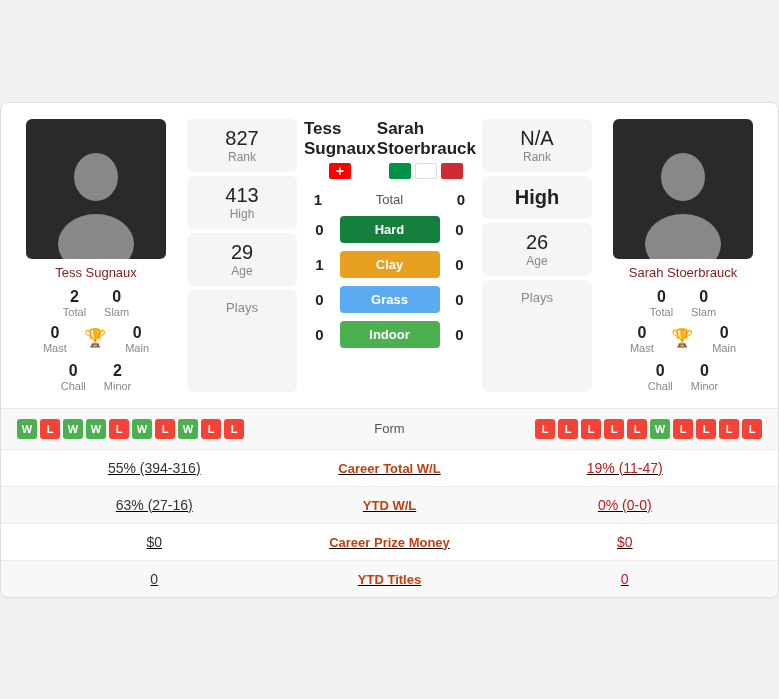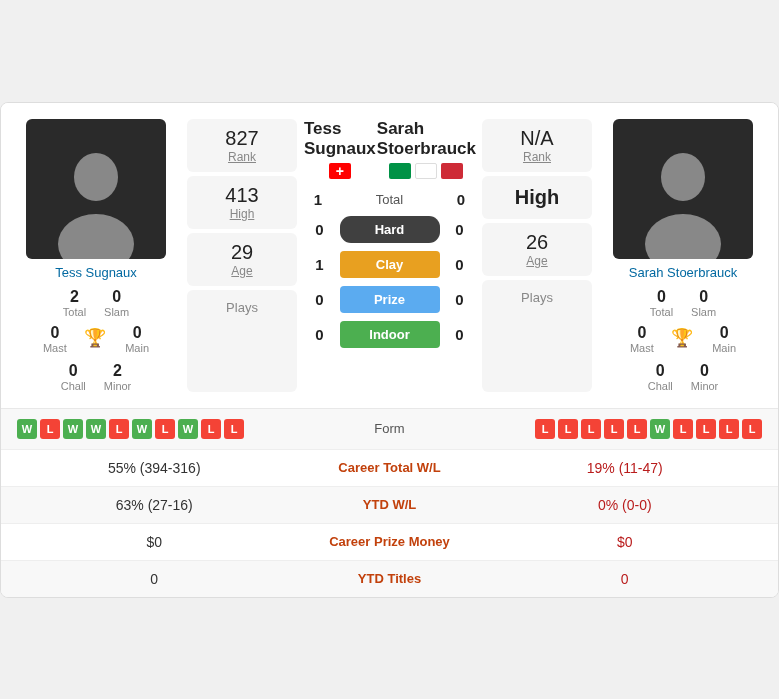--- a/index.html
+++ b/index.html
@@ -43,21 +43,21 @@
       display: flex;
       align-items: flex-end;
       justify-content: center;
     }
     .player-avatar svg {
       width: 100px;
       height: 110px;
     }
     .player-name {
       font-size: 13px;
-      color: #0369a1;
+      color: #7f1d1d;
       text-align: center;
       margin-top: 6px;
       font-weight: 500;
     }
     .player-stats {
       display: flex;
       gap: 18px;
       margin-top: 8px;
     }
     .stat-item {
@@ -102,21 +102,20 @@
       text-align: center;
     }
     .stat-box-value {
       font-size: 20px;
       font-weight: normal;
       color: #222;
     }
     .stat-box-label {
       font-size: 12px;
       color: #888;
-      text-decoration: underline;
     }
     .plays-box {
       background: #f5f5f5;
       border-radius: 6px;
       width: 100%;
       padding: 10px 4px;
       text-align: center;
       font-size: 13px;
       color: #888;
       flex: 1;
@@ -211,21 +210,21 @@
     .surface-btn {
       width: 100px;
       padding: 6px 0;
       border-radius: 4px;
       text-align: center;
       font-size: 13px;
       font-weight: bold;
       color: #fff;
       cursor: pointer;
     }
-    .surface-hard { background: #404040; border-radius: 11px; }
+    .surface-hard { background: #15803d; }
     .surface-clay { background: #e8a020; }
     .surface-indoor { background: #5babf0; }
     .surface-grass { background: #4caf50; }
     
     .right-stats {
       display: flex;
       flex-direction: column;
       align-items: center;
       width: 110px;
       flex-shrink: 0;
@@ -265,23 +264,24 @@
       color: #fff;
     }
     .badge-w { background: #4caf50; }
     .badge-l { background: #f44336; }
     
     .stats-table {
       width: 100%;
     }
     .stats-row {
       display: flex;
-      align-items: center;
+      align-items: flex-end;
       padding: 10px 18px;
       border-top: 1px solid #eee;
+      text-decoration: underline;
     }
     .stats-row:nth-child(even) {
       background: #f8f8f8;
     }
     .stats-left {
       flex: 1;
       text-align: center;
       font-size: 14px;
       color: #333;
     }
@@ -425,21 +425,21 @@
           <div class="surface-btn surface-hard">Hard</div>
           <span class="surface-count">0</span>
         </div>
         <div class="surface-row">
           <span class="surface-count">1</span>
           <div class="surface-btn surface-clay">Clay</div>
           <span class="surface-count">0</span>
         </div>
         <div class="surface-row">
           <span class="surface-count">0</span>
-          <div class="surface-btn surface-indoor">Prize</div>
+          <div class="surface-btn surface-indoor">Grass</div>
           <span class="surface-count">0</span>
         </div>
         <div class="surface-row">
           <span class="surface-count">0</span>
           <div class="surface-btn surface-grass">Indoor</div>
           <span class="surface-count">0</span>
         </div>
       </div>
     </div>
 

